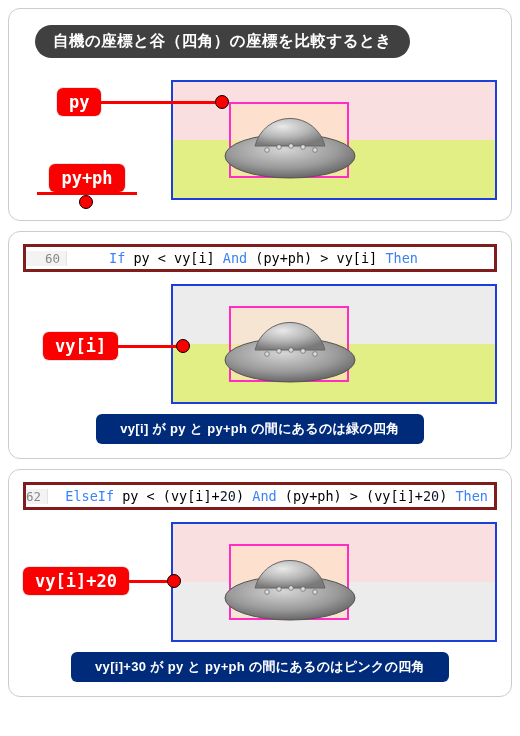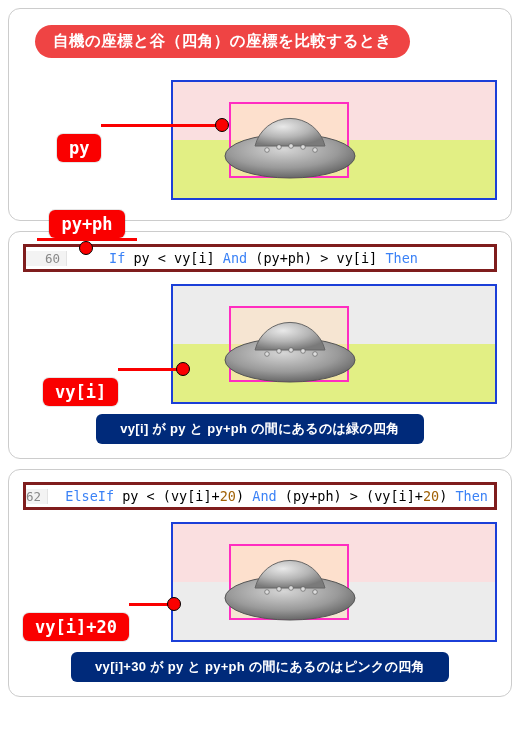--- a/index.html
+++ b/index.html
@@ -16,21 +16,21 @@
   .panel {
     border: 1px solid #ccc;
     border-radius: 12px;
     margin-bottom: 10px;
     padding: 12px 14px 14px 14px;
     box-sizing: border-box;
     background: #fff;
   }
   .title-pill {
     display: inline-block;
-    background: #ef4444;
+    background: #404040;
     color: #fff;
     font-weight: bold;
     font-size: 15.5px;
     border-radius: 18px;
     padding: 6px 18px;
     margin: 4px 0 16px 12px;
     letter-spacing: 0.5px;
   }
   .caption-pill {
     display: inline-block;
@@ -92,21 +92,20 @@
   .tag-body {
     background: #fa0000;
     color: #fff;
     font-family: "Consolas", "Menlo", monospace;
     font-weight: bold;
     font-size: 17px;
     border-radius: 6px;
     padding: 4px 12px;
     white-space: nowrap;
     box-shadow: 0 0 0 1px rgba(0,0,0,0.1);
-    margin-top: 46px;
   }
   .tag-line {
     height: 3px;
     background: #fa0000;
   }
   .tag-dot {
     width: 12px;
     height: 12px;
     border-radius: 50%;
     background: #fa0000;
@@ -132,21 +131,21 @@
     width: 34px;
     text-align: right;
     color: #888;
     background: #f3f3f3;
     border-right: 1px solid #e3e3e3;
     padding: 0 6px 0 0;
     margin-right: 14px;
     font-size: 12.5px;
   }
   .kw  { color: #3b82f6; }
-  .num { color: #a16207; }
+  .num { color: #0f172a; }
 
   
   .ufo-svg {
     position: absolute;
     left: 42px;
     top: 6px;
     width: 150px;
     height: 100px;
     pointer-events: none;
   }

